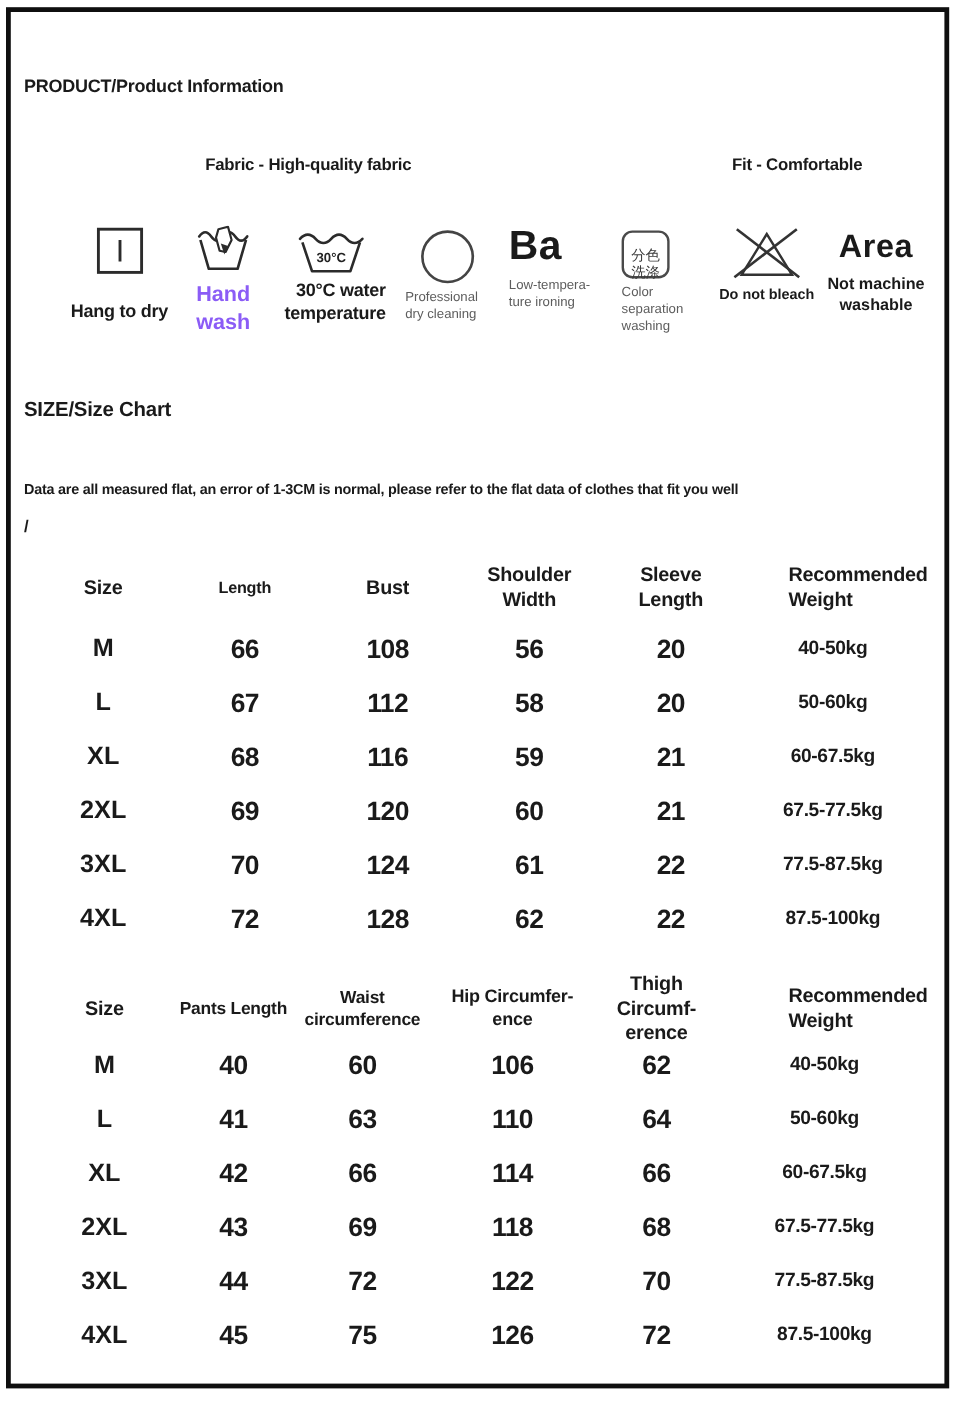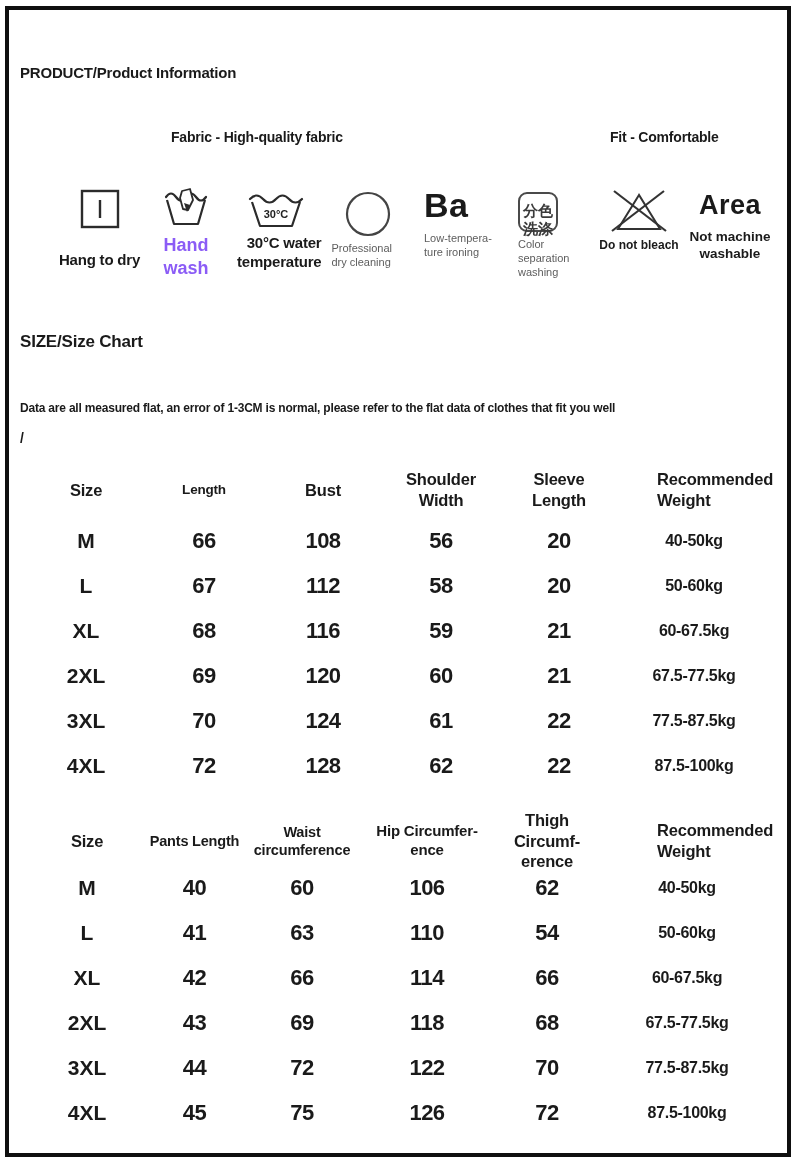--- a/index.html
+++ b/index.html
@@ -31,21 +31,21 @@
   .lbl-sm-gray { font-size:11px; color:#5d5d5d; line-height:1.35; }
   .lbl-sm-bold { font-size:12px; font-weight:700; }
   .lbl-md-bold { font-size:13.5px; font-weight:700; line-height:1.3; }
   .icon-svg { display:block; }
   .ba-text { font-size:34px; font-weight:700; line-height:1; letter-spacing:0.5px; }
   .area-text { font-size:27px; font-weight:700; line-height:1; letter-spacing:0.5px; }
   .cjk-box {
     width:40px; height:40px; border:2.5px solid #4a4a4a; border-radius:9px;
     display:flex; align-items:center; justify-content:center;
   }
-  .cjk-box span { font-size:15px; font-weight:700; line-height:1.2; color:#3a3a3a; text-align:center;margin-top:16px; }
+  .cjk-box span { font-size:12px; font-weight:400; line-height:1.2; color:#3a3a3a; text-align:center;margin-top:16px; }
 
   .size-title { top:332px; font-size:17px; font-weight:700; letter-spacing:-0.2px; }
   .note { top:401px; font-size:12px; font-weight:700; white-space:nowrap; letter-spacing:-0.2px; }
   .slash { top:430px; font-size:14px; font-weight:700; }
 
   
   .sizetable { left:9px; width:782px; }
   .t1 { --cols:118px 118px 120px 116px 120px 150px; top:462px; }
   .t2 { --cols:120px 95px 120px 130px 110px 170px; top:810px; }
   .thead, .trow {
@@ -102,21 +102,21 @@
   <div class="care-item" style="left:237px; width:102px; align-items:flex-start; text-align:right;">
     <svg class="icon-svg" style="margin-top:8px; margin-left:10px;" width="58" height="40" viewBox="0 0 58 40">
       <path d="M3,9 q6.5,-7 13,0 q6.5,7 13,0 q6.5,-7 13,0 q6.5,7 13,0" fill="none" stroke="#2b2b2b" stroke-width="2.2" stroke-linecap="round"></path>
       <path d="M5,12 L13,36 L45,36 L53,12" fill="none" stroke="#2b2b2b" stroke-width="2.2" stroke-linejoin="round"></path>
       <text x="29" y="28" font-size="11" font-weight="bold" text-anchor="middle" fill="#222222">30°C</text>
     </svg>
     <div class="lbl lbl-big pre" style="margin-top:4px;">30°C water
 temperature</div>
   </div>
 
-  <div class="care-item" style="left:316px; width:76px; align-items:flex-end; text-align:left;">
+  <div class="care-item" style="left:330px; width:76px; align-items:center; text-align:left;">
     <svg class="icon-svg" style="margin-top:8px; margin-left:9px;" width="48" height="48" viewBox="0 0 48 48">
       <circle cx="24" cy="24" r="21" fill="none" stroke="#444444" stroke-width="2.2"></circle>
     </svg>
     <div class="lbl lbl-sm-gray pre" style="margin-top:4px;">Professional
 dry cleaning</div>
   </div>
 
   <div class="care-item" style="left:424px; width:80px; align-items:flex-start; text-align:left;">
     <div class="ba-text" style="margin-top:6px;">Ba</div>
     <div class="lbl lbl-sm-gray pre" style="margin-top:10px;">Low-tempera-
@@ -246,21 +246,21 @@
         <div class="cell num">106</div>
         <div class="cell num">62</div>
         <div class="cell wt">40-50kg</div>
       </div>
 
       <div class="trow">
         <div class="cell c0">L</div>
         <div class="cell num">41</div>
         <div class="cell num">63</div>
         <div class="cell num">110</div>
-        <div class="cell num">54</div>
+        <div class="cell num">64</div>
         <div class="cell wt">50-60kg</div>
       </div>
 
       <div class="trow">
         <div class="cell c0">XL</div>
         <div class="cell num">42</div>
         <div class="cell num">66</div>
         <div class="cell num">114</div>
         <div class="cell num">66</div>
         <div class="cell wt">60-67.5kg</div>

